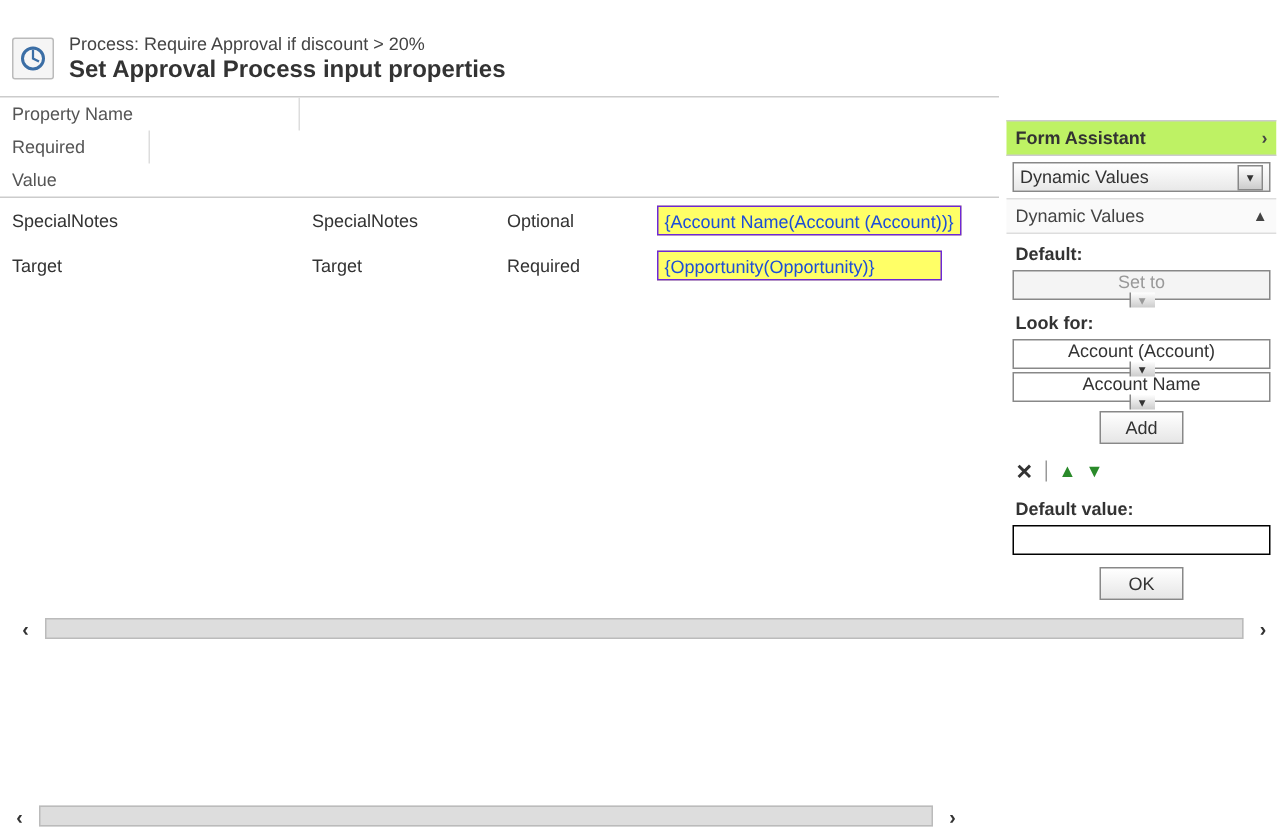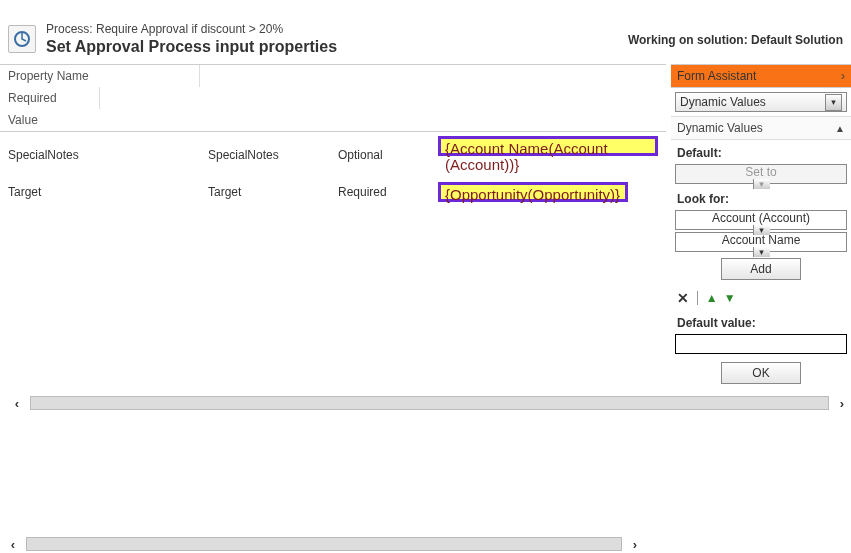--- a/index.html
+++ b/index.html
@@ -70,40 +70,41 @@
     display: flex;
     align-items: center;
     min-height: 30px;
   }
   .grid-row > div {
     padding: 4px 8px;
     font-size: 12px;
   }
   .val-box {
     background: #ffff66;
-    border: 3px solid #6d28d9;
+    border: 1px solid #6d28d9;
     padding: 2px 4px;
-    color: #7f1d1d;
-    font-size: 15px;
+    color: #1d4ed8;
+    font-size: 12px;
     height: 20px;
     line-height: 16px;
     display: inline-block;
     min-width: 190px;
   }
 
   
   .fa-head {
     border-top: 1px solid #ccc;
     border-bottom: 1px solid #ccc;
     padding: 4px 6px;
-    font-weight: normal;
+    font-weight: bold;
     display: flex;
     justify-content: space-between;
     align-items: center;
-    background: #f97316;
+    background: #bef264;
+    margin-top: 16px;
   }
   .fa-head .chev { color: #444; }
   .r-combo {
     width: calc(100% - 8px);
     margin: 4px 4px;
     height: 20px;
     border: 1px solid #888;
     background: linear-gradient(#fff,#e8e8e8);
     display: flex;
     align-items: center;
@@ -147,21 +148,21 @@
   .r-select .caret2 {
     width: 17px; height: 17px;
     border-left: 1px solid #888;
     display: flex; align-items: center; justify-content: center;
     font-size: 9px;
     background: linear-gradient(#fff,#ccc);
   }
   .btn {
     display: block;
     margin: 6px auto;
-    width: 80px;
+    width: 56px;
     height: 22px;
     border: 1px solid #888;
     background: linear-gradient(#fff,#e6e6e6);
     font-size: 12px;
     text-align: center;
     line-height: 20px;
     cursor: pointer;
   }
   .icon-bar {
     display: flex;
@@ -224,23 +225,20 @@
       <circle cx="9" cy="9" r="7" fill="none" stroke="#3b6ea5" stroke-width="2"></circle>
       <path d="M9 3 L9 9 L13 11" stroke="#3b6ea5" stroke-width="1.5" fill="none"></path>
     </svg>
   </div>
   <div class="header-text">
     <div class="process-line">
       <span>Process: </span><span>Require Approval if discount &gt; 20%</span>
     </div>
     <div class="title-line">Set Approval Process input properties</div>
   </div>
-  <div class="solution-text">
-    <span>Working on solution: </span><span>Default Solution</span>
-  </div>
 </div>
 
 <div class="layout">
   <div class="left">
     <div class="grid-head">
       <div class="col-name">Property Name</div>
       <div class="col-req">Required</div>
       <div class="col-val">Value</div>
     </div>
 

